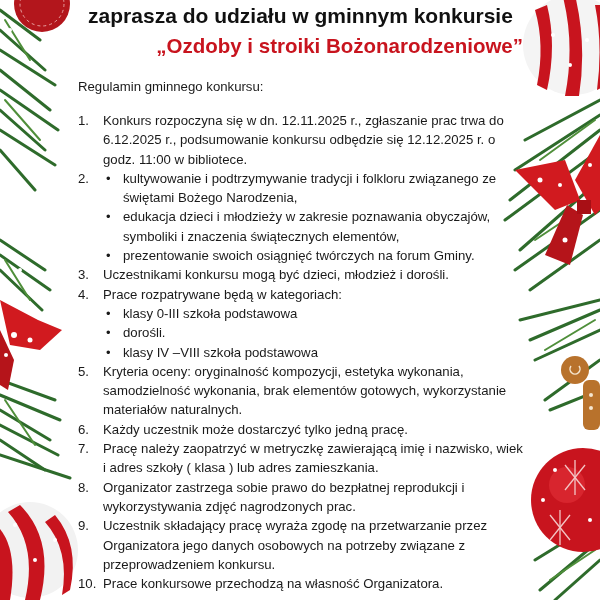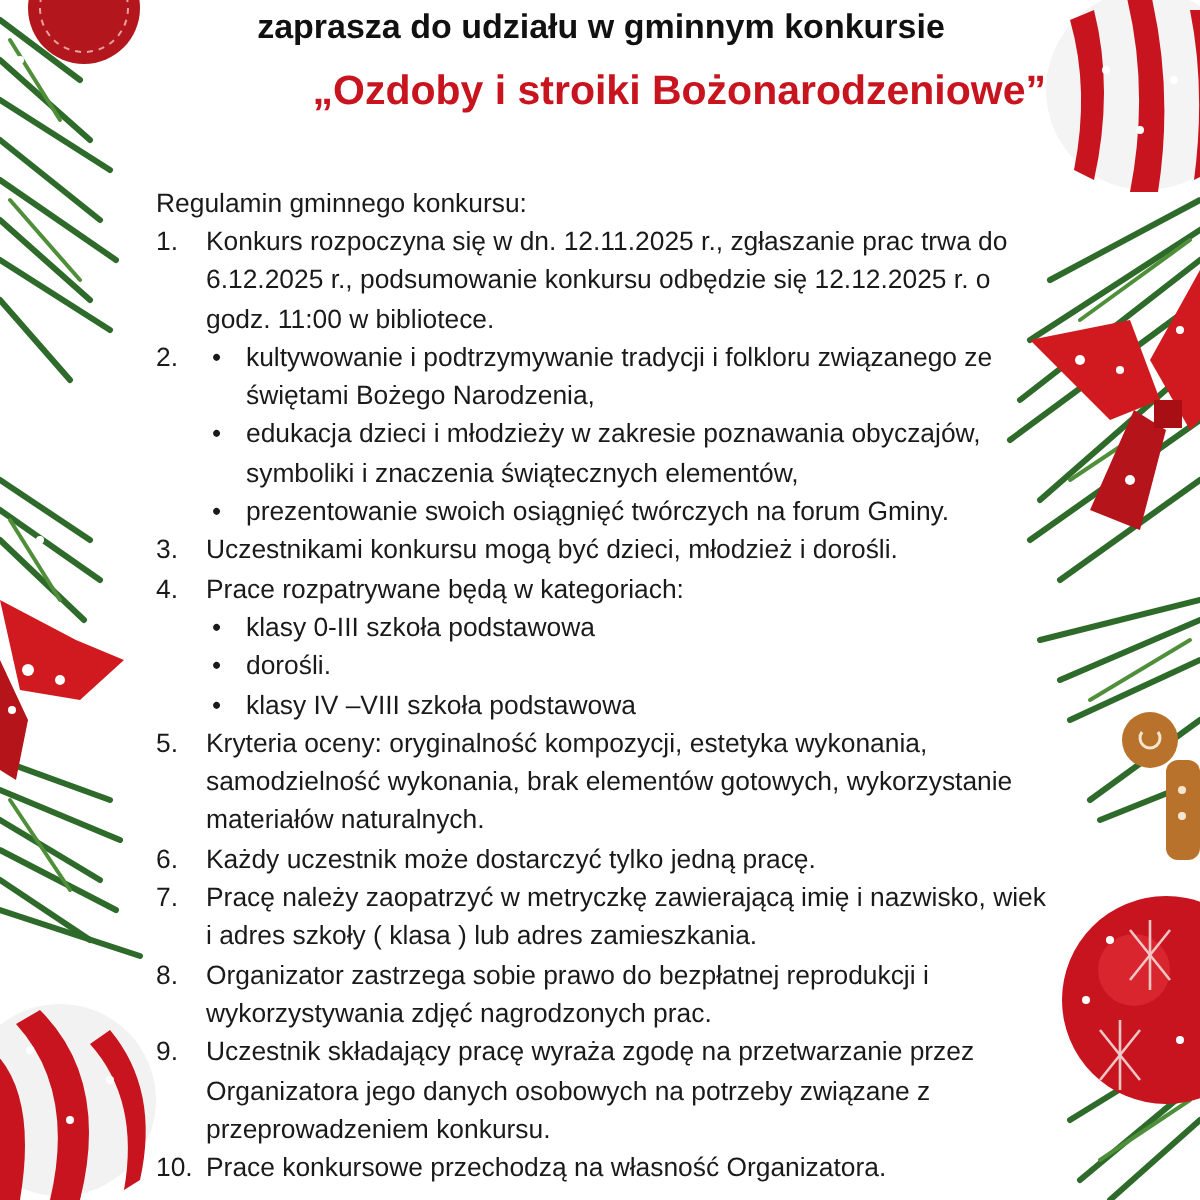--- a/index.html
+++ b/index.html
@@ -1,22 +1,22 @@
 <!DOCTYPE html>
 <html><head>
 <meta charset="utf-8">
 <style>
   html, body { margin:0; padding:0; }
   body { width:600px; height:600px; overflow:hidden; background:#ffffff; position:relative; font-family:"Liberation Sans", "DejaVu Sans", sans-serif; color:#1a1a1a; }
   .page { position:absolute; inset:0; }
   .deco { position:absolute; }
   .content { position:absolute; left:78px; top:0; width:450px; }
-  .subtitle { position:absolute; left:0; top:4px; width:445px; text-align:center; font-size:17px; font-weight:bold; color:#111; }
+  .subtitle { position:absolute; left:0; top:4px; width:445px; text-align:center; font-size:21px; font-weight:bold; color:#111; }
   .title { position:absolute; left:0; top:34px; width:445px; text-align:right; font-size:20.5px; font-weight:bold; color:#c8141e; }
-  .intro { position:absolute; left:0; top:94px; font-size:13.2px; }
+  .intro { position:absolute; left:0; top:79px; font-size:13.2px; }
   ol.rules { position:absolute; left:0; top:111px; margin:0; padding:0; list-style:none; font-size:13.2px; line-height:19.3px; }
   ol.rules > li { position:relative; padding-left:25px; }
   ol.rules > li .num { position:absolute; left:0; top:0; }
   ul.sub { margin:0; padding:0; list-style:none; }
   ul.sub li { position:relative; padding-left:20px; }
   ul.sub li::before { content:"•"; position:absolute; left:3px; top:0; font-size:13px; }
 </style>
 </head>
 <body>
 

